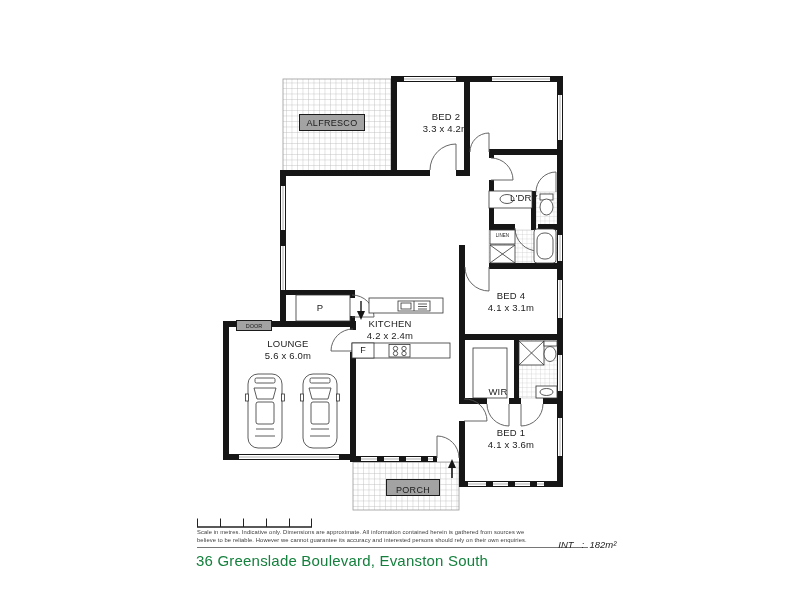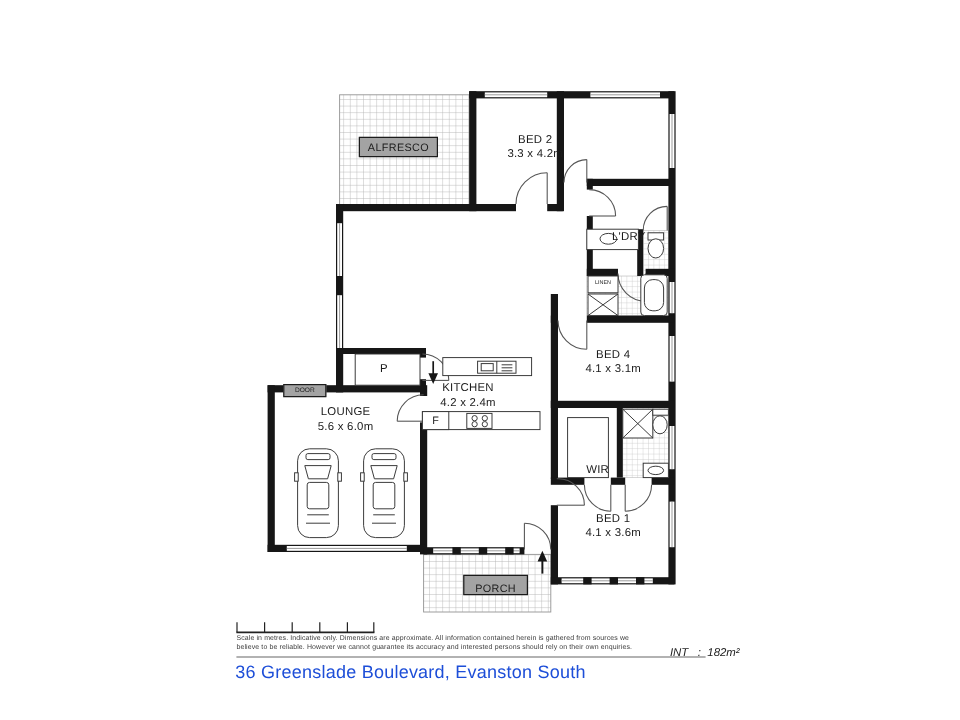--- a/index.html
+++ b/index.html
@@ -11,21 +11,21 @@
   .room .rname,.room .rdims{font-size:9.5px;white-space:nowrap;}
   .boxlbl{position:absolute;background:#a3a3a3;border:1px solid #1b1b1b;
           display:flex;align-items:center;justify-content:center;
           font-size:9px;letter-spacing:.3px;}
   .tiny{font-size:5.5px;letter-spacing:0;}
   .micro{font-size:4.5px;letter-spacing:0;}
   .single{font-size:9.5px;white-space:nowrap;}
   .disclaimer{position:absolute;font-size:5.8px;color:#3c3c3c;text-align:left;
               letter-spacing:.1px;white-space:nowrap;}
   .intarea{position:absolute;font-size:9.5px;color:#222;white-space:pre;font-style:italic;}
-  .address{position:absolute;font-size:15px;color:#1d4ed8;letter-spacing:.2px;white-space:nowrap;}
+  .address{position:absolute;font-size:15px;color:#15803d;letter-spacing:.2px;white-space:nowrap;}
 </style>
 </head>
 <body>
 
 <div id="stage">
 
 <svg width="800" height="600" viewBox="0 0 800 600">
   <defs>
     <pattern id="hatch" width="5.5" height="5.5" patternUnits="userSpaceOnUse">
       <path d="M5.5 0H0V5.5" fill="none" stroke="#b0b0b0" stroke-width="0.7"></path>

